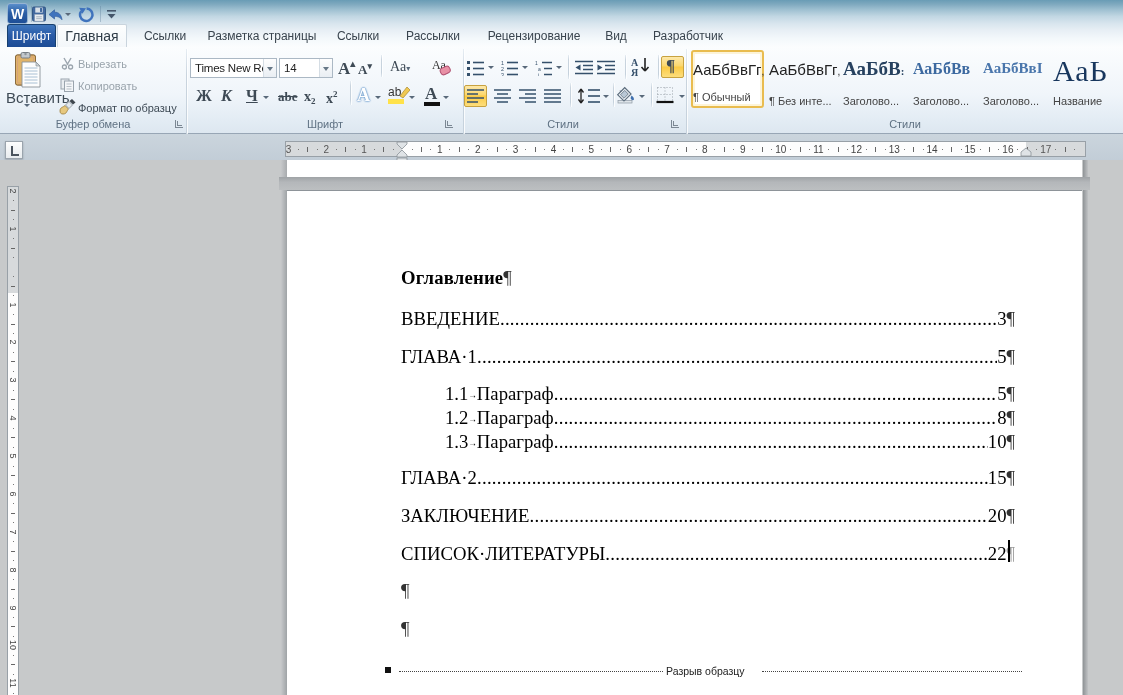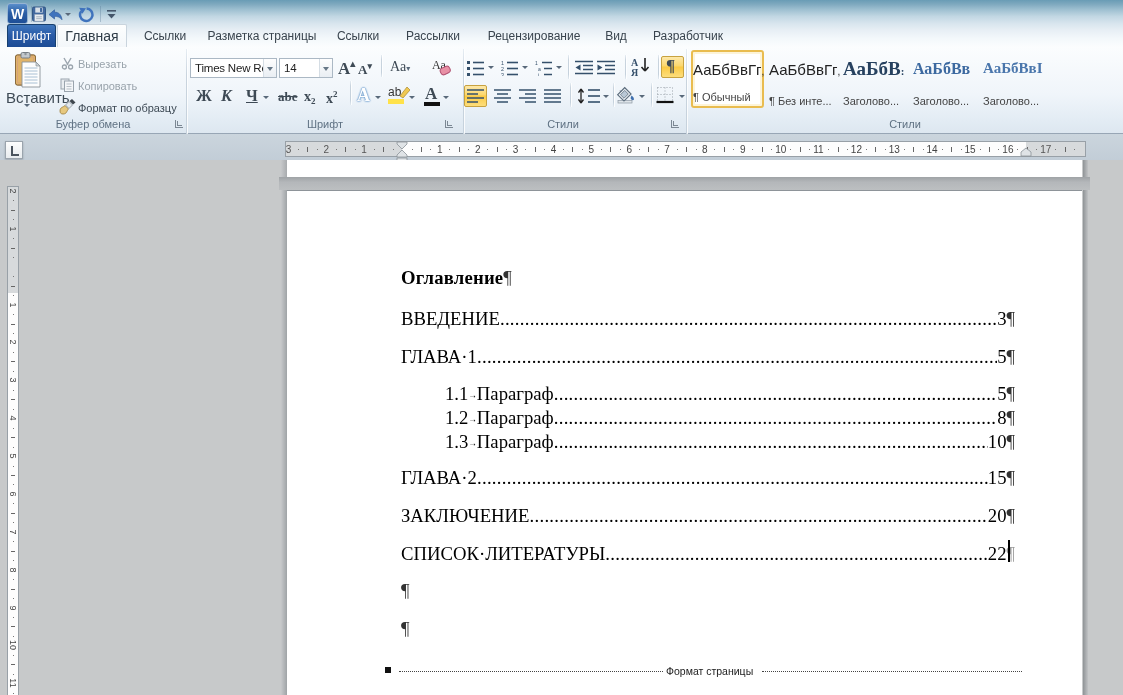--- a/index.html
+++ b/index.html
@@ -350,20 +350,24 @@
     <span class="stsample" style="font-family:'Liberation Serif',serif;font-weight:bold;font-size:19px;color:#26415f;margin-top:6px">АаБбВ<span style="font-size:11px">:</span></span>
     <span class="stlabel">Заголово...</span>
   </div>
   <div class="stitem" style="left:913px;width:66px">
     <span class="stsample" style="font-family:'Liberation Serif',serif;font-weight:bold;font-size:16px;color:#3c69a0;margin-top:8px">АаБбВв</span>
     <span class="stlabel">Заголово...</span>
   </div>
   <div class="stitem" style="left:983px;width:66px">
     <span class="stsample" style="font-family:'Liberation Serif',serif;font-weight:bold;font-size:15px;color:#4a76ac;margin-top:8px">АаБбВвІ</span>
     <span class="stlabel">Заголово...</span>
+  </div>
+  <div class="stitem" style="left:1053px;width:70px">
+    <span class="stsample" style="font-family:'Liberation Serif',serif;font-size:30px;color:#17365d;margin-top:2px;letter-spacing:1px">АаЬ</span>
+    <span class="stlabel">Название</span>
   </div>
   <div class="glabel" style="left:805px">Стили</div>
 </div>
 
 <div id="rulerrow">
   <div id="lbox"></div>
   <div id="hruler">
     <div class="act"></div>
     <div class="hnum" style="left:147.9px">1</div>
 <div class="hnum" style="left:185.7px">2</div>
@@ -581,18 +585,18 @@
       </div>
 <div class="tl" style="top:419.4px;left:401px">
         <span class="pil">¶</span>
       </div>
 <div class="tl" style="top:457.4px;left:401px">
         <span class="pil">¶</span>
       </div>
   <div id="pbreak">
     <span style="position:absolute;left:0px;top:4px;width:6px;height:6px;background:#111"></span>
     <span style="position:absolute;left:14px;top:8px;width:264px;border-bottom:1px dotted #444"></span>
-    <span style="position:absolute;left:281px;top:2px">Формат страницы</span>
+    <span style="position:absolute;left:281px;top:2px">Разрыв образцу</span>
     <span style="position:absolute;left:377px;top:8px;width:260px;border-bottom:1px dotted #444"></span>
   </div>
 </div>
 
 </div>
 
 </body></html>

